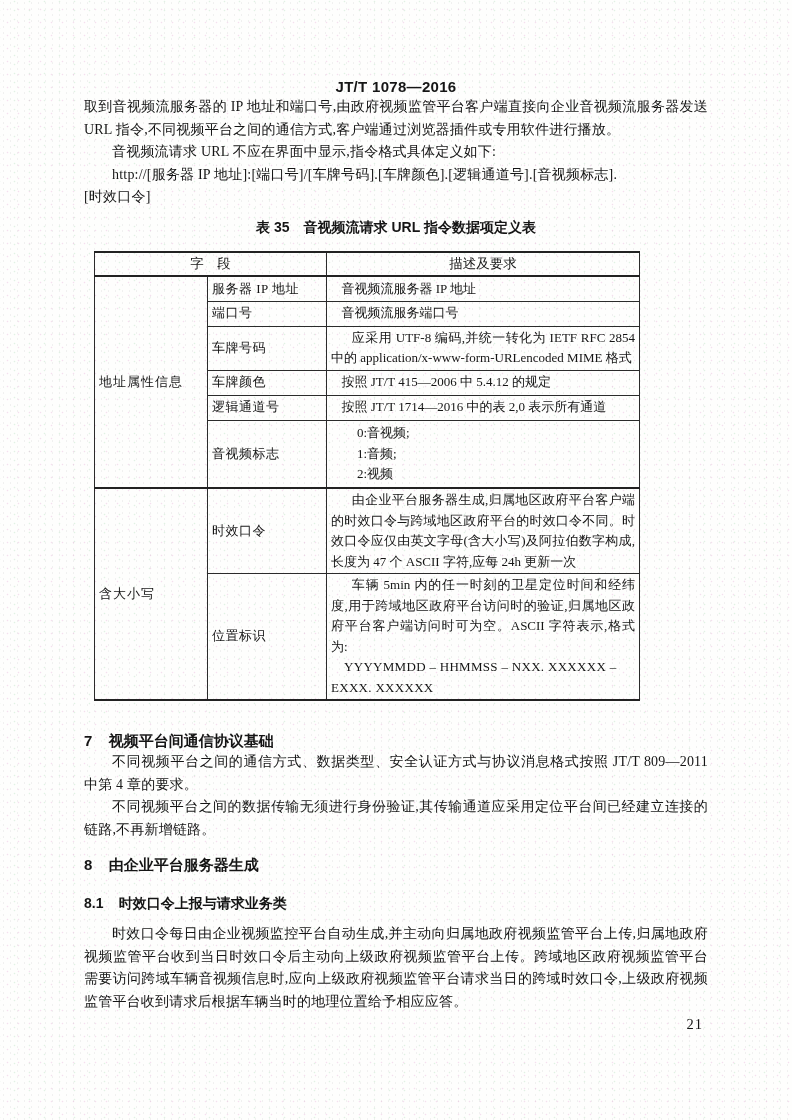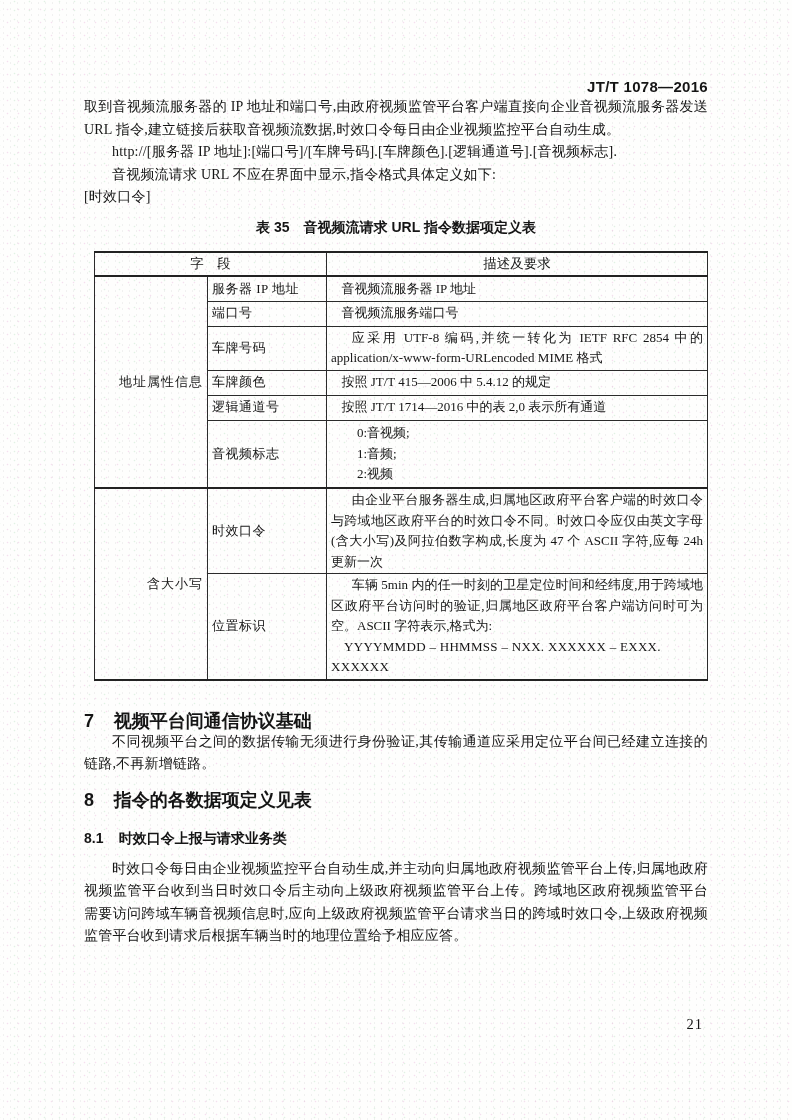--- a/index.html
+++ b/index.html
@@ -19,21 +19,21 @@
       radial-gradient(circle, rgba(223,150,205,0.30) 0.6px, rgba(0,0,0,0) 1.1px),
       radial-gradient(circle, rgba(150,210,160,0.28) 0.6px, rgba(0,0,0,0) 1.1px),
       radial-gradient(circle, rgba(120,120,125,0.10) 0.5px, rgba(0,0,0,0) 1px);
     background-size: 11px 13px, 15px 9px, 7px 6px;
     background-position: 2px 3px, 7px 6px, 0 0;
   }
   .content { margin: 0 84px; }
 
   .doc-code {
     padding-top: 78px;
-    text-align: right;
+    text-align: center;
     font-family: "Liberation Sans", "DejaVu Sans", sans-serif;
     font-weight: bold;
     font-size: 15px;
     line-height: 18px;
     letter-spacing: 0.3px;
   }
 
   p.body {
     margin: 0;
     font-size: 14px;
@@ -52,21 +52,21 @@
     font-family: "Liberation Sans", "DejaVu Sans", sans-serif;
     font-weight: bold;
     font-size: 14px;
     line-height: 19px;
   }
   .cap-gap { display: inline-block; width: 1em; }
 
   table.def {
     margin-top: 14px;
     margin-left: 10px;
-    width: 614px;
+    width: 546px;
     border-collapse: collapse;
     table-layout: fixed;
     font-size: 13px;
     line-height: 20.5px;
     color: #151515;
   }
   table.def col.c1 { width: 113px; }
   table.def col.c2 { width: 119px; }
   table.def th, table.def td {
     border: 1px solid #2b2b2b;
@@ -81,33 +81,33 @@
     text-align: center;
     font-size: 13.5px;
   }
   tr.rh-s   { height: 25px; }
   tr.rh-plate { height: 43px; }
   tr.rh-av  { height: 68px; }
   tr.rh-pwd { height: 77px; }
   tr.rh-loc { height: 96px; }
   tr.group-start td { border-top: 2px solid #222; }
 
-  td.group { text-align: right; letter-spacing: 1px; }
+  td.group { text-align: left; letter-spacing: 1px; }
   td.field { padding-left: 13px; letter-spacing: 0.5px; }
   td.desc  { padding-left: 10px; padding-right: 9px; text-align: left; }
   .d-single { text-indent: 0.8em; }
   .d-para   { text-indent: 1.6em; text-align: justify; }
   .list-line { padding-left: 26px; }
   .format-line { text-indent: 1em; letter-spacing: 0.3px; }
 
   h2.sec, h3.subsec {
     margin: 0;
     font-family: "Liberation Sans", "DejaVu Sans", sans-serif;
     font-weight: bold;
-    font-size: 18px;
+    font-size: 15px;
     line-height: 20px;
   }
   h2.sec { margin-top: 30px; }
   h2.sec.tight { margin-top: 14px; }
   h3.subsec { margin-top: 18px; font-size: 14px; }
   .sec-num { margin-right: 1.1em; }
   p.after-sub { margin-top: 10px; }
 
   .page-num {
     position: absolute;
@@ -118,23 +118,23 @@
   }
 </style>
 </head>
 <body>
 
 <div class="page">
   <div class="content">
 
     <div class="doc-code">JT/T 1078—2016</div>
 
-    <p class="body mt15">取到音视频流服务器的 IP 地址和端口号,由政府视频监管平台客户端直接向企业音视频流服务器发送 URL 指令,建立链接后获取音视频流数据,时效口令每日由企业视频监控平台自动生成。</p>
+    <p class="body mt15">取到音视频流服务器的 IP 地址和端口号,由政府视频监管平台客户端直接向企业音视频流服务器发送 URL 指令,不同视频平台之间的通信方式,客户端通过浏览器插件或专用软件进行播放。</p>
+    <p class="body pindent">音视频流请求 URL 不应在界面中显示,指令格式具体定义如下:</p>
     <p class="body pindent nowrap">http://[服务器 IP 地址]:[端口号]/[车牌号码].[车牌颜色].[逻辑通道号].[音视频标志].</p>
-    <p class="body pindent">音视频流请求 URL 不应在界面中显示,指令格式具体定义如下:</p>
     <p class="body">[时效口令]</p>
 
     <div class="tbl-caption"><span>表 35</span><span class="cap-gap"></span><span>音视频流请求 URL 指令数据项定义表</span></div>
 
     <table class="def">
       <colgroup>
           <col class="c1">
           <col class="c2">
           <col class="c3">
         </colgroup>
@@ -195,23 +195,24 @@
           <td class="field">位置标识</td>
           <td class="desc">
             <div class="d-para">车辆 5min 内的任一时刻的卫星定位时间和经纬度,用于跨域地区政府平台访问时的验证,归属地区政府平台客户端访问时可为空。ASCII 字符表示,格式为:</div>
             <div class="format-line">YYYYMMDD – HHMMSS – NXX. XXXXXX – EXXX. XXXXXX</div>
           </td>
         </tr>
       </tbody>
     </table>
 
     <h2 class="sec"><span class="sec-num">7</span><span>视频平台间通信协议基础</span></h2>
+    <p class="body pindent mt19">不同视频平台之间的通信方式、数据类型、安全认证方式与协议消息格式按照 JT/T 809—2011 中第 4 章的要求。</p>
     <p class="body pindent">不同视频平台之间的数据传输无须进行身份验证,其传输通道应采用定位平台间已经建立连接的链路,不再新增链路。</p>
 
-    <h2 class="sec tight"><span class="sec-num">8</span><span>指令的各数据项定义见表</span></h2>
+    <h2 class="sec tight"><span class="sec-num">8</span><span>由企业平台服务器生成</span></h2>
 
     <h3 class="subsec"><span class="sec-num">8.1</span><span>时效口令上报与请求业务类</span></h3>
     <p class="body pindent after-sub">时效口令每日由企业视频监控平台自动生成,并主动向归属地政府视频监管平台上传,归属地政府视频监管平台收到当日时效口令后主动向上级政府视频监管平台上传。跨域地区政府视频监管平台需要访问跨域车辆音视频信息时,应向上级政府视频监管平台请求当日的跨域时效口令,上级政府视频监管平台收到请求后根据车辆当时的地理位置给予相应应答。</p>
 
   </div>
 
   <div class="page-num">21</div>
 </div>
 
 </body></html>

